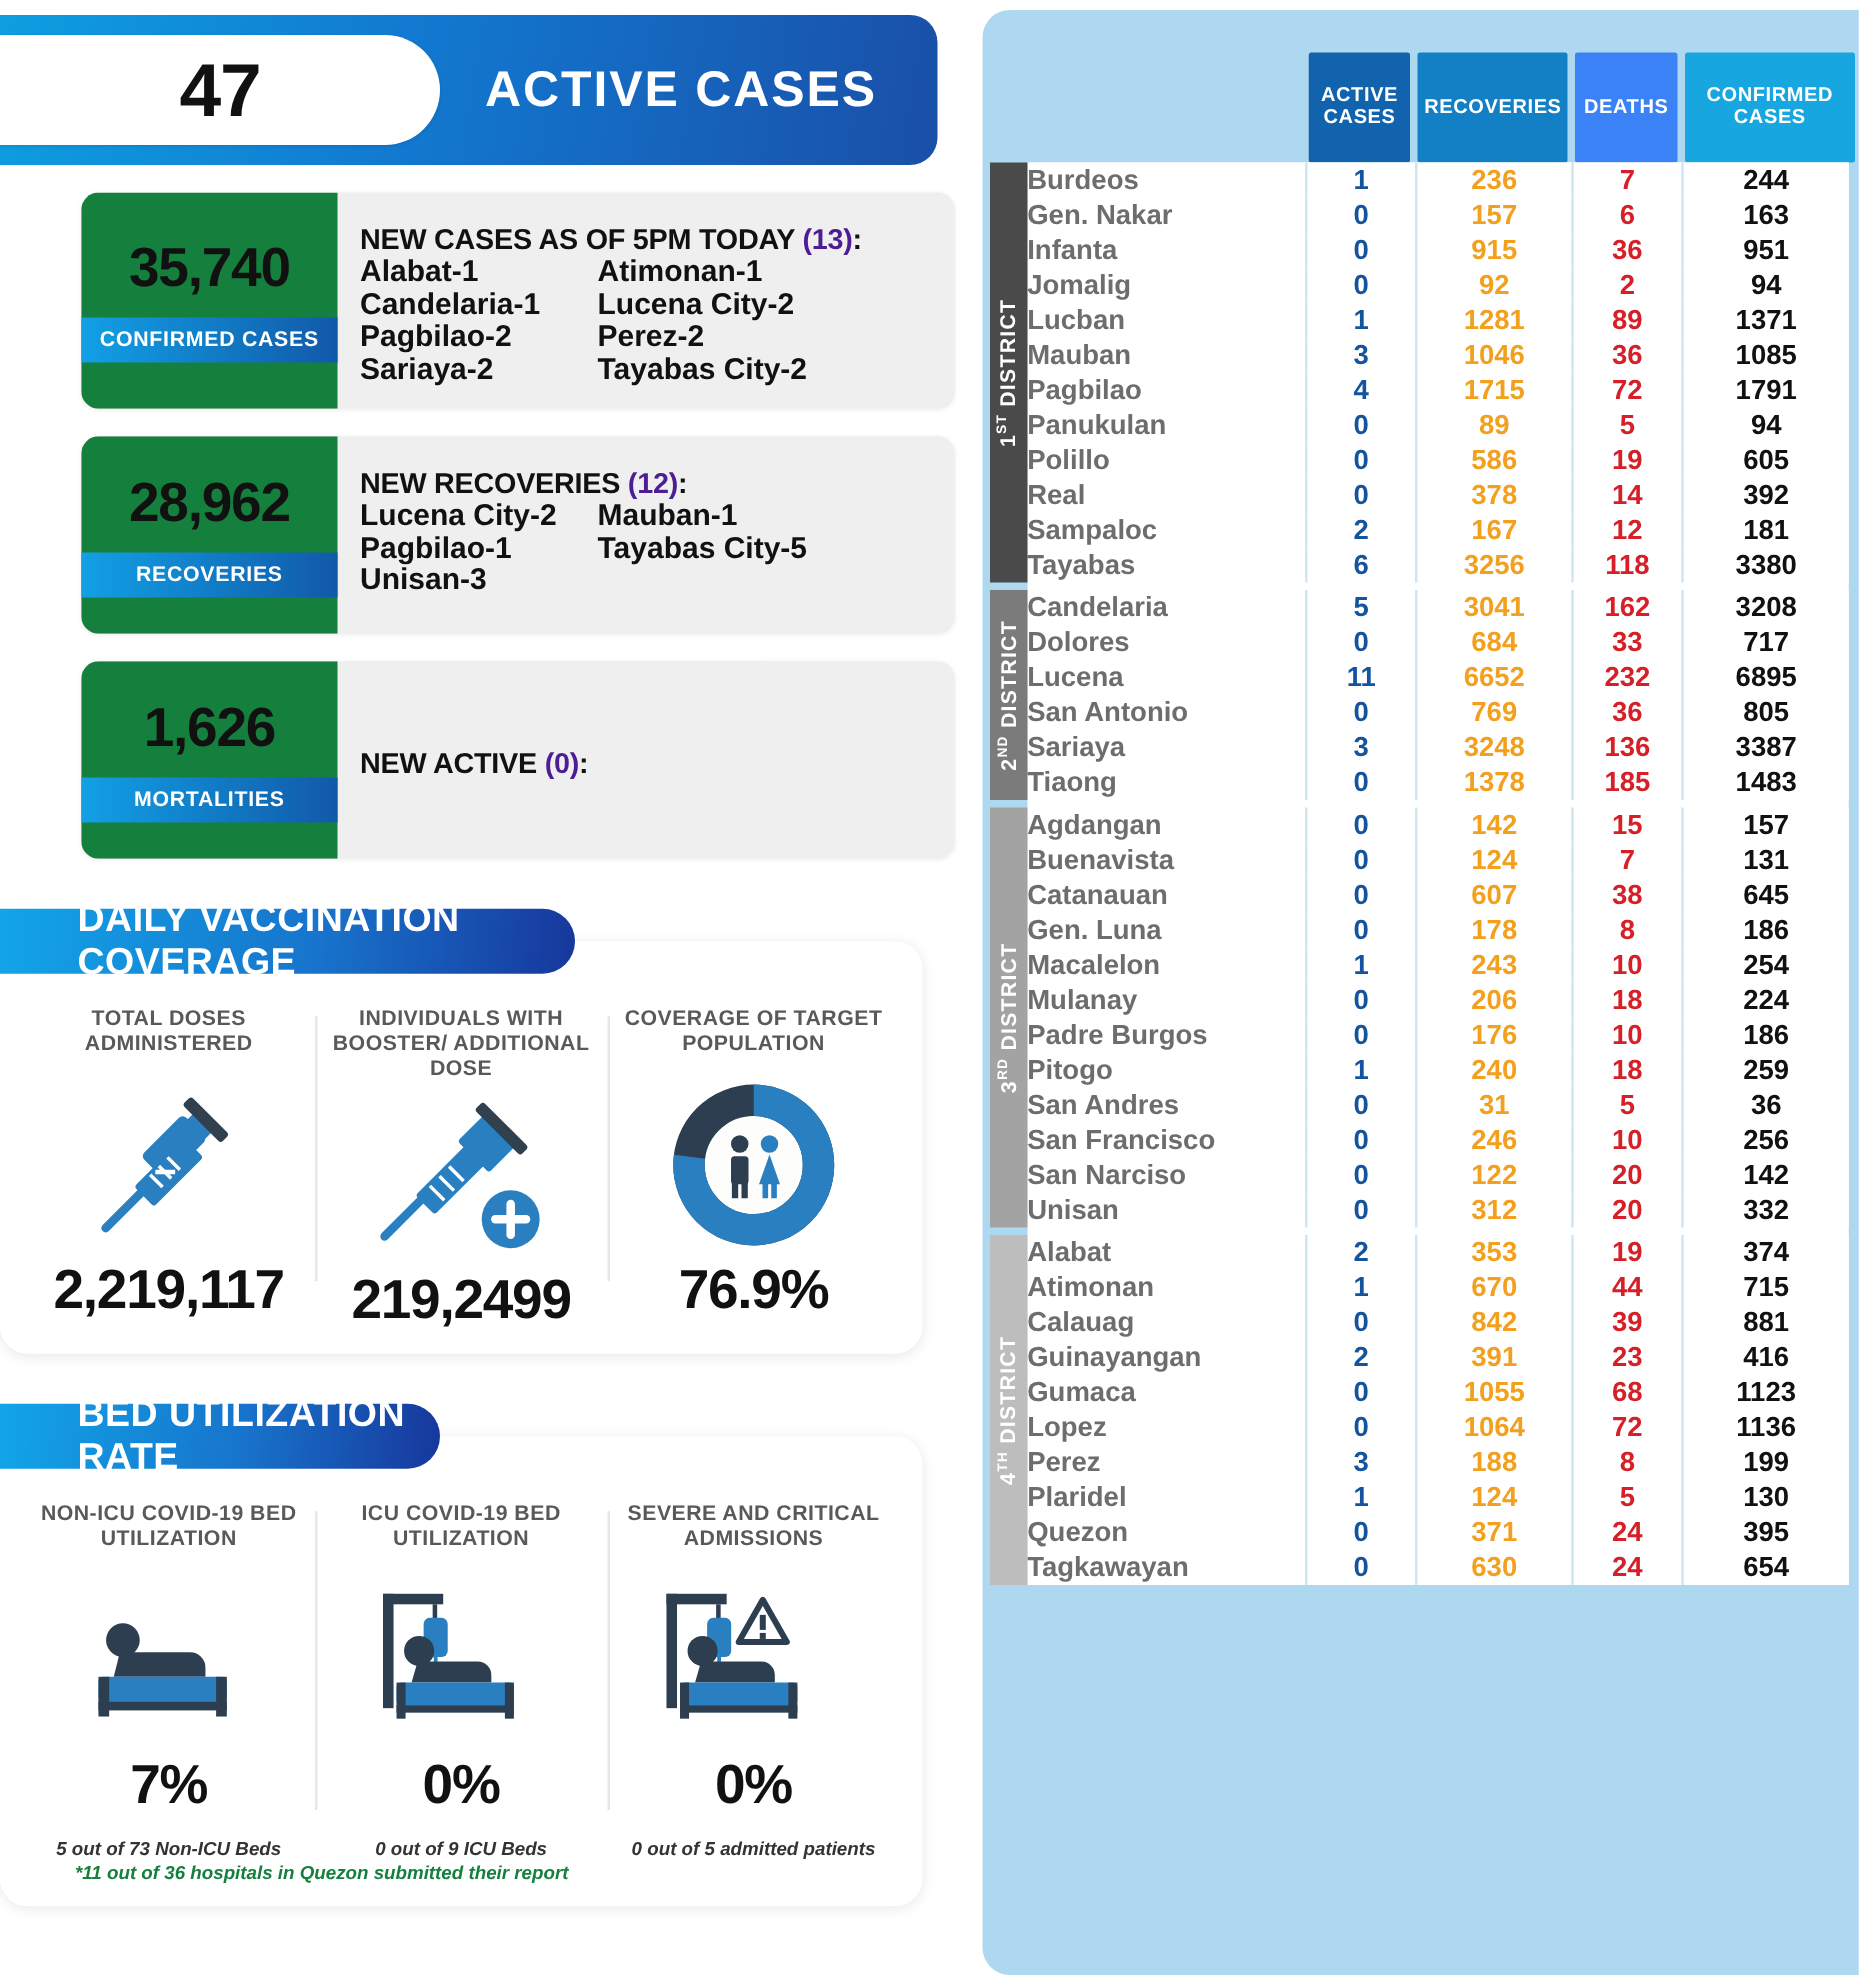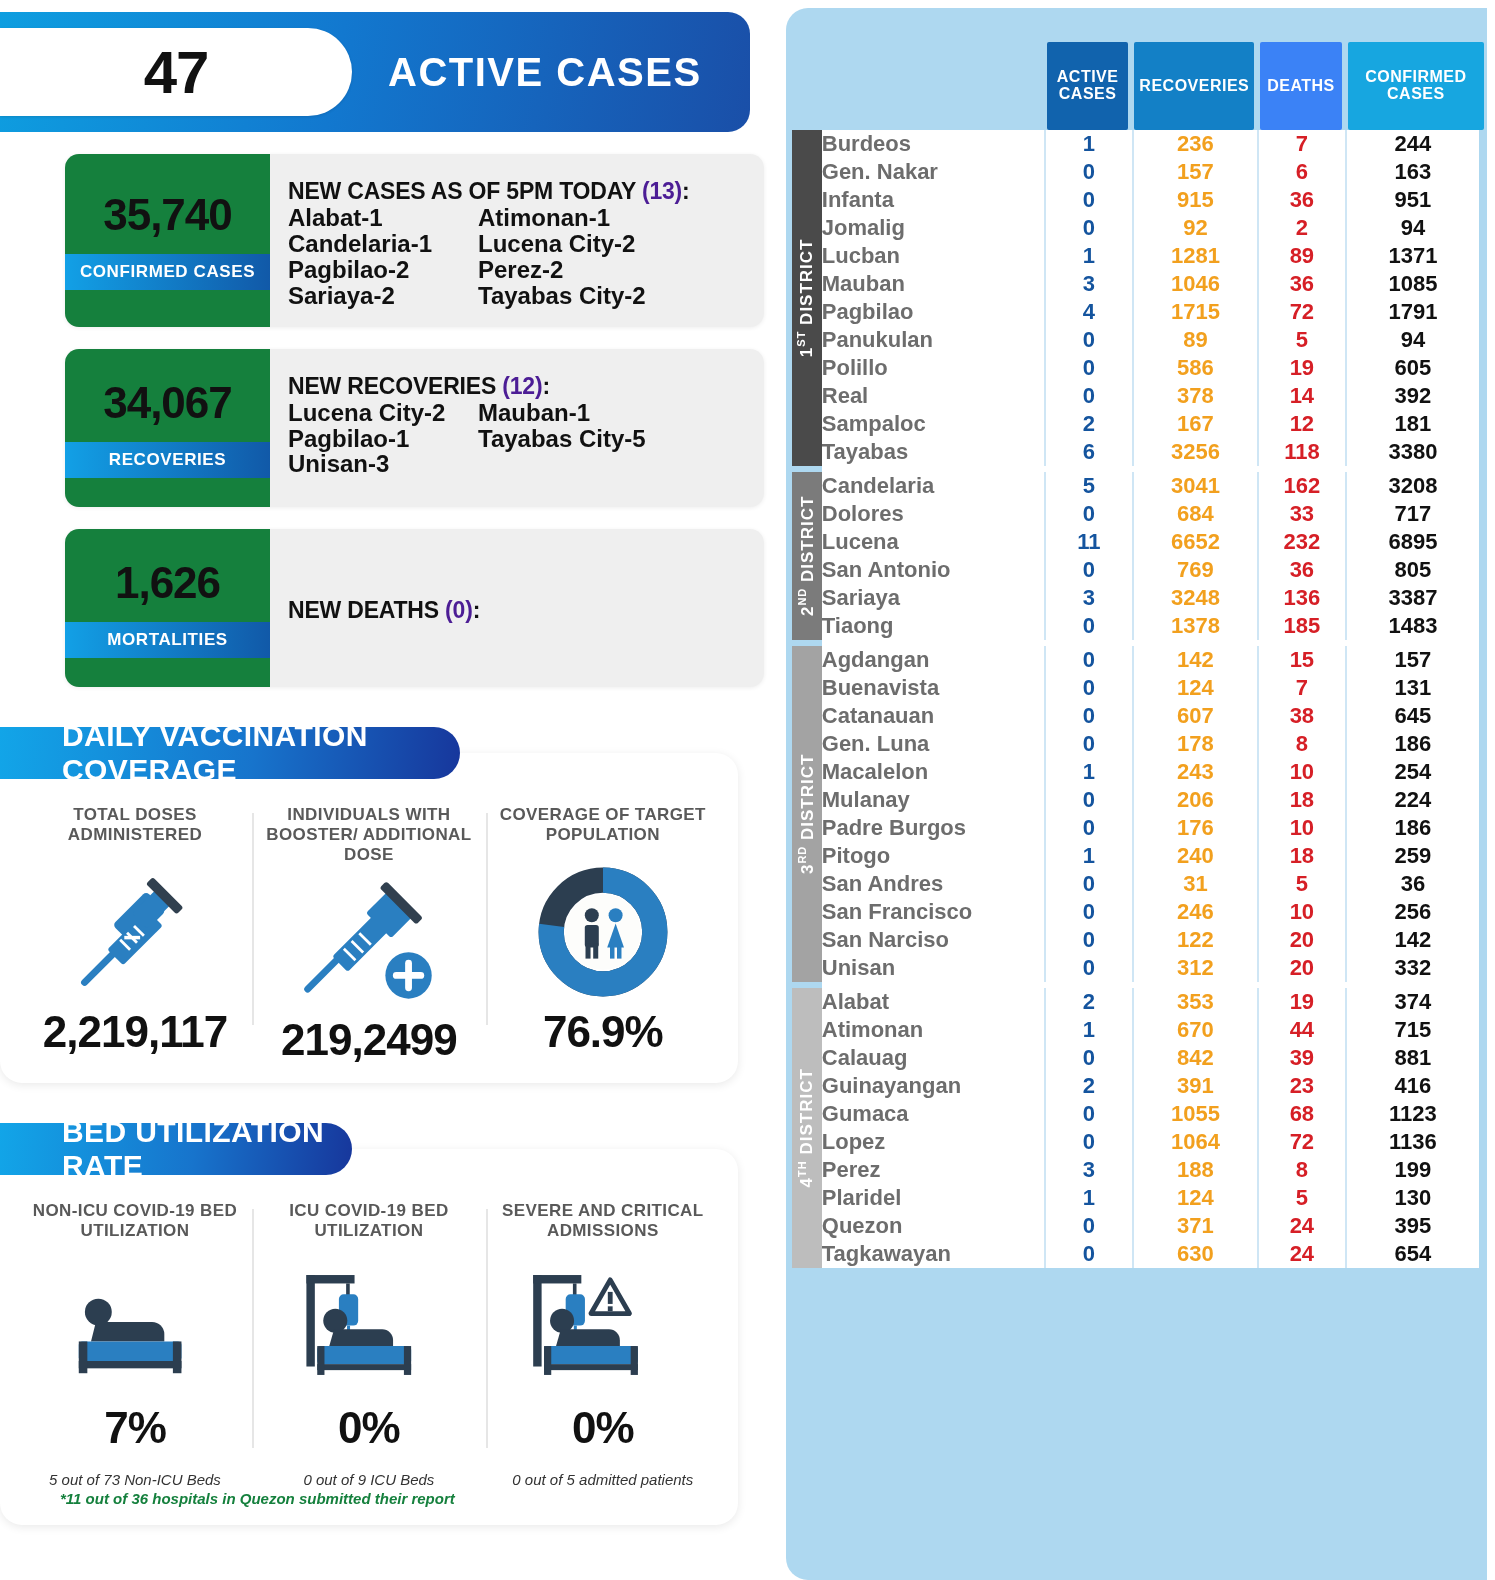--- a/index.html
+++ b/index.html
@@ -66,21 +66,21 @@
     position:relative; z-index:1;
   }
   .triple { display:flex; }
   .tri-col { flex:1; padding:6px 10px 0 10px; text-align:center; position:relative; }
   .tri-col + .tri-col::before {
     content:""; position:absolute; left:0; top:14px; bottom:40px; width:2px; background:#e6e6e6;
   }
   .tri-title { font-size:17px; font-weight:900; color:#595959; letter-spacing:.4px; line-height:1.18; min-height:52px; font-stretch:condensed; }
   .tri-icon { height:150px; display:flex; align-items:center; justify-content:center; }
   .tri-val { font-size:44px; font-weight:900; color:#111; letter-spacing:-1px; font-stretch:condensed; }
-  .tri-note { font-size:15px; font-style:italic; color:#333; margin-top:18px; font-weight:400; }
+  .tri-note { font-size:15px; font-style:italic; color:#333; margin-top:18px; font-weight:700; }
   .foot-note { font-size:15px; font-style:italic; color:#15803d; font-weight:700; margin:2px 0 0 42px; }
 
   
   .right {
     width:705px; margin:8px 8px 0 0; background:#aed8f0;
     border-radius:22px 0 0 22px; padding:0; position:relative; overflow:hidden;
   }
   .tbl { width:100%; border-collapse:collapse; }
   .hdr-row th { padding:0; vertical-align:bottom; }
   .hcell {
@@ -156,21 +156,21 @@
           <span>Pagbilao-2</span>
           <span>Perez-2</span>
           <span>Sariaya-2</span>
           <span>Tayabas City-2</span>
         </div>
       </div>
     </div>
 
     <div class="stat-card">
       <div class="stat-left">
-        <div class="stat-num">34,067</div>
+        <div class="stat-num">28,962</div>
         <div class="stat-tag">RECOVERIES</div>
       </div>
       <div class="stat-right">
         <div class="stat-title">
           <span>NEW RECOVERIES</span>
           <span class="cnt">(12)</span><span>:</span>
         </div>
         <div class="muni-grid">
           <span>Lucena City-2</span>
           <span>Mauban-1</span>
@@ -181,21 +181,21 @@
       </div>
     </div>
 
     <div class="stat-card">
       <div class="stat-left">
         <div class="stat-num">1,626</div>
         <div class="stat-tag">MORTALITIES</div>
       </div>
       <div class="stat-right" style="display:flex;align-items:center;">
         <div class="stat-title">
-          <span>NEW DEATHS</span>
+          <span>NEW ACTIVE</span>
           <span class="cnt">(0)</span><span>:</span>
         </div>
       </div>
     </div>
 
     <div class="sec-head">DAILY VACCINATION COVERAGE</div>
     <div class="panel">
       <div class="triple">
 
         <div class="tri-col">

